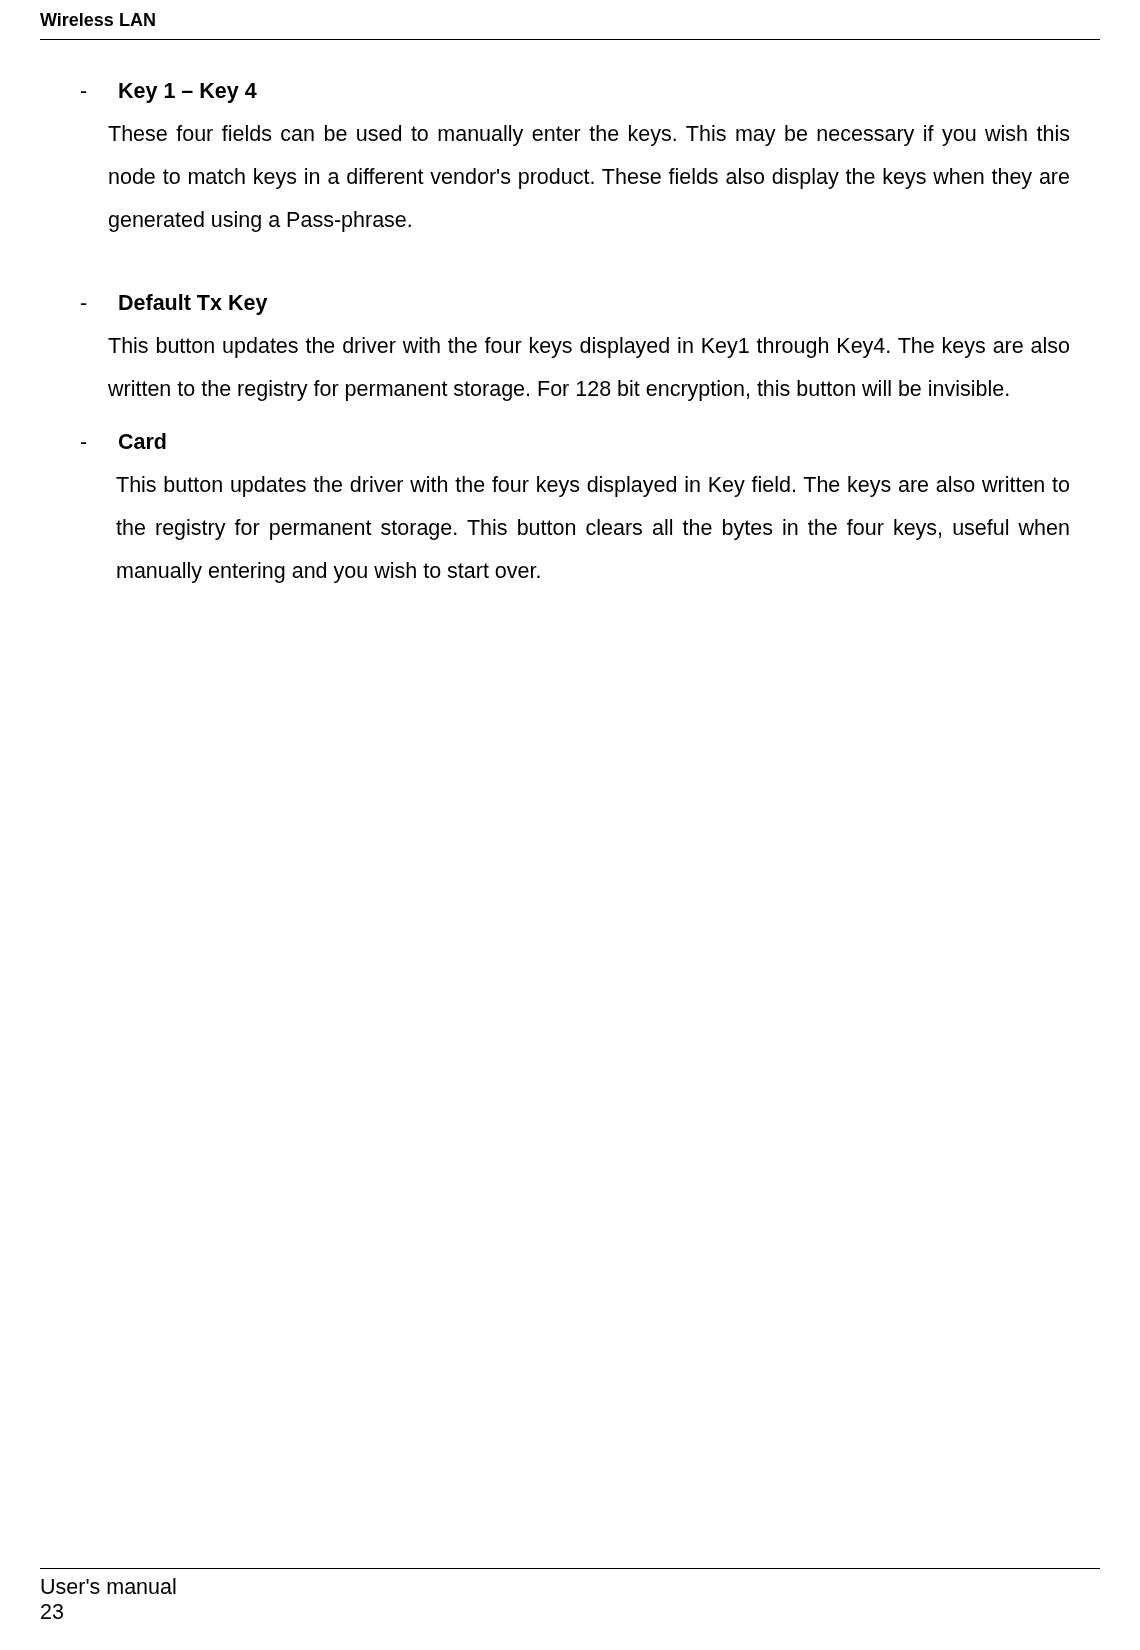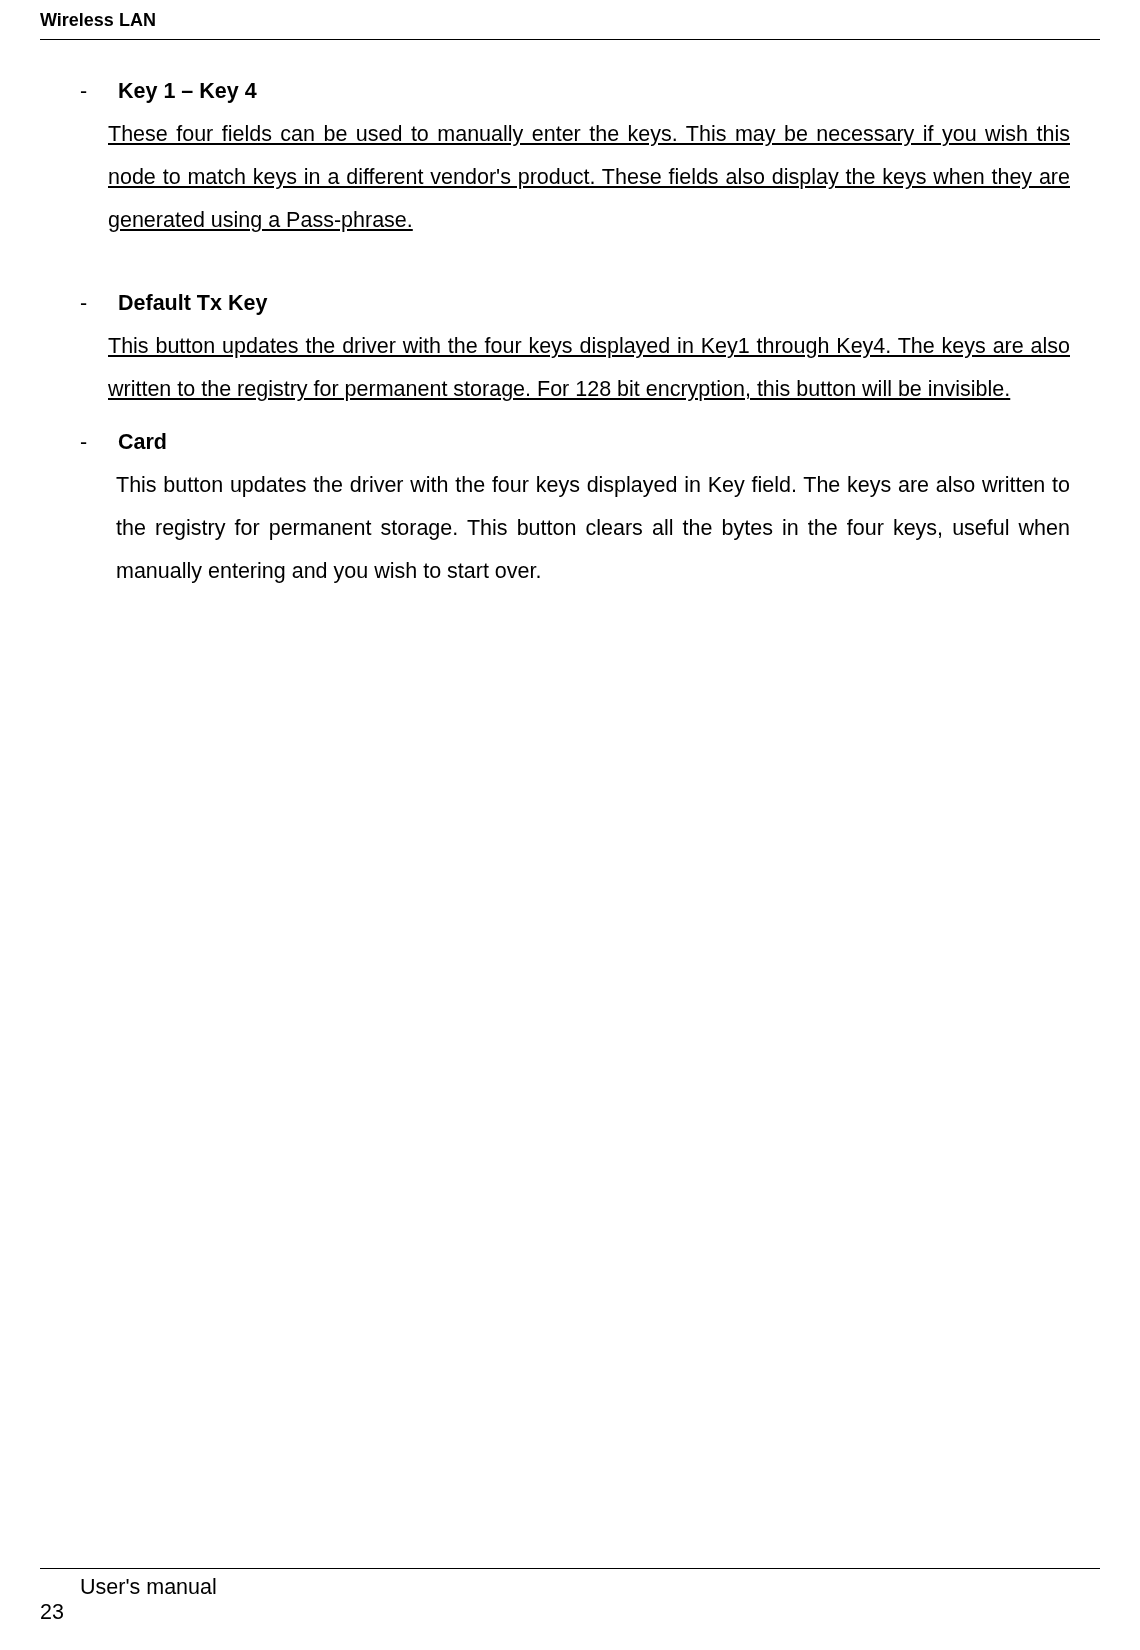--- a/index.html
+++ b/index.html
@@ -43,38 +43,36 @@
     width: 38px;
     flex-shrink: 0;
     text-align: left;
     padding-left: 10px;
   }
   .item-heading {
     font-weight: bold;
   }
   .item-body {
     padding-left: 38px;
-    text-decoration: underline;
   }
   .item-body-indent {
     padding-left: 46px;
   }
   .footer {
     position: absolute;
     bottom: 25px;
     left: 40px;
     right: 40px;
     border-top: 1.5px solid #000000;
     padding-top: 6px;
     font-size: 21.5px;
   }
   .footer-top {
     display: flex;
     justify-content: flex-end;
-    margin-left: 40px;
   }
   .footer-left { flex: 1; text-align: left; }
   .footer-center { flex: 1; text-align: center; }
   .footer-right { flex: 1; text-align: right; }
   .footer-pagenum {
     text-align: left;
   }
 </style>
 </head>
 <body>

